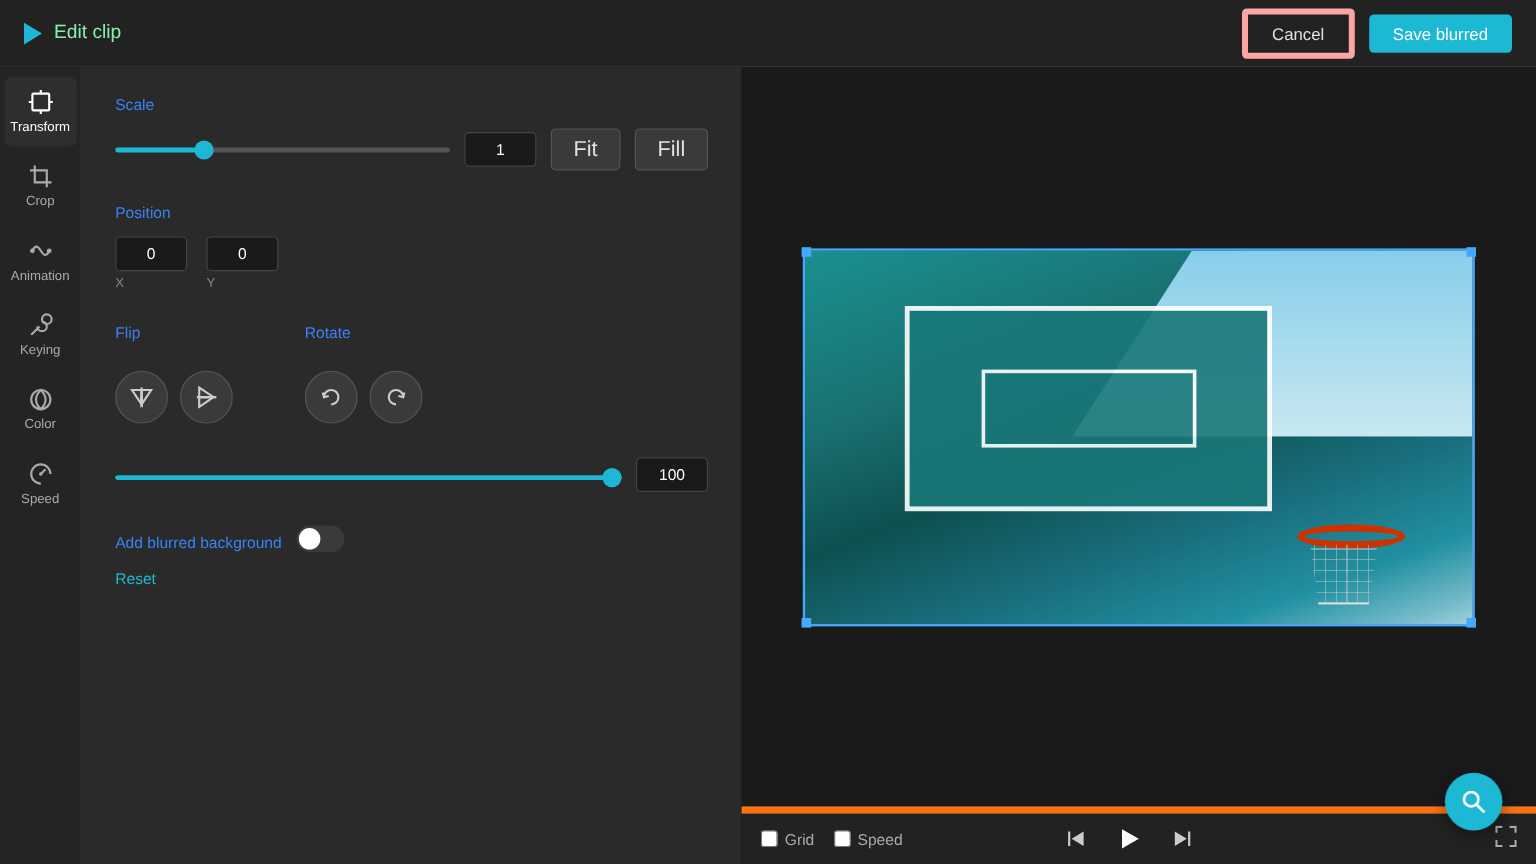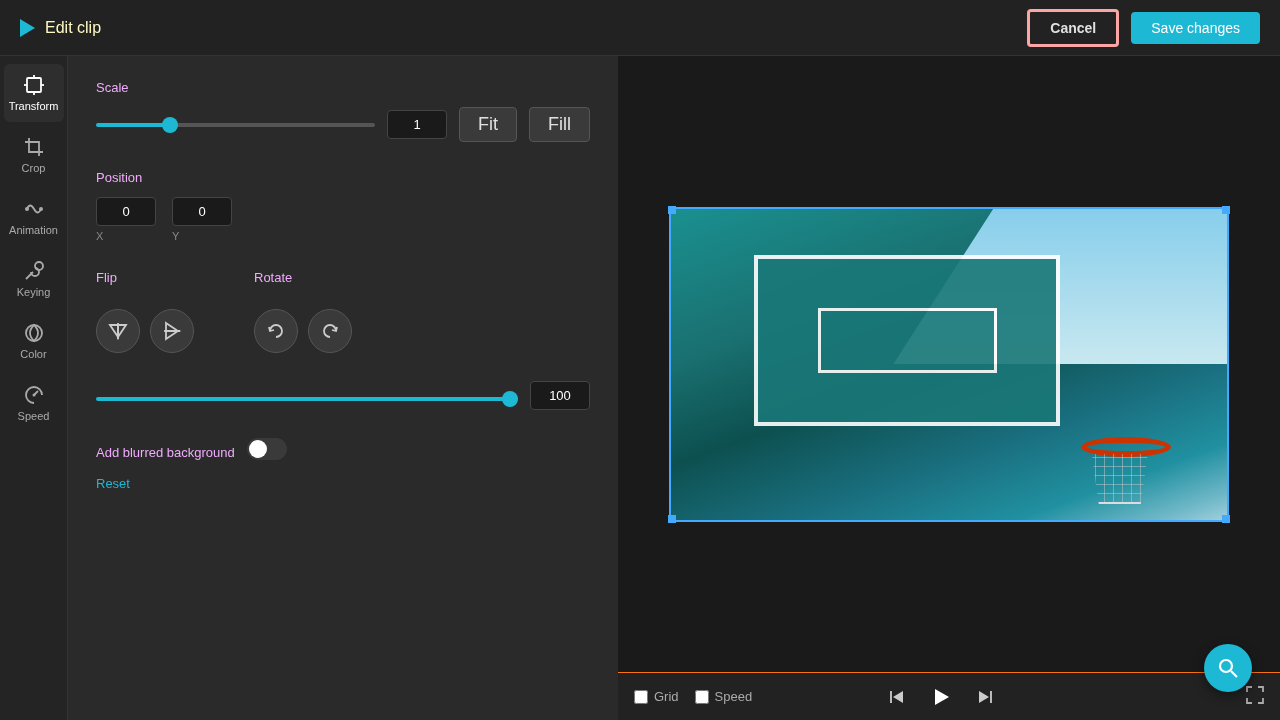--- a/index.html
+++ b/index.html
@@ -33,36 +33,35 @@
     .play-icon {
       width: 0;
       height: 0;
       border-top: 9px solid transparent;
       border-bottom: 9px solid transparent;
       border-left: 15px solid #1db8d4;
     }
     .topbar-title {
       font-size: 16px;
       font-weight: 500;
-      color: #fef9c3;
+      color: #86efac;
     }
     .topbar-right {
       display: flex;
       align-items: center;
       gap: 12px;
     }
     .btn-cancel {
       background: transparent;
-      border: 3px solid #fca5a5;
+      border: 5px solid #fca5a5;
       color: #e0e0e0;
       padding: 8px 20px;
       border-radius: 4px;
       cursor: pointer;
       font-size: 14px;
-      font-weight: bold;
     }
     .btn-save {
       background: #1db8d4;
       border: none;
       color: #ffffff;
       padding: 8px 20px;
       border-radius: 4px;
       cursor: pointer;
       font-size: 14px;
       font-weight: 500;
@@ -126,21 +125,21 @@
       padding: 24px 28px;
       flex-shrink: 0;
       overflow-y: auto;
     }
 
     .control-section {
       margin-bottom: 28px;
     }
     .control-label {
       font-size: 13px;
-      color: #f0abfc;
+      color: #3b82f6;
       margin-bottom: 12px;
       font-weight: 500;
     }
 
     
     .scale-row {
       display: flex;
       align-items: center;
       gap: 12px;
     }
@@ -322,21 +321,21 @@
     .corner-br { bottom: -3px; right: -3px; }
 
     
     .preview-controls {
       height: 48px;
       background: #222;
       display: flex;
       align-items: center;
       padding: 0 16px;
       gap: 16px;
-      border-top: 1px solid #f97316;
+      border-top: 6px solid #f97316;
     }
     .checkbox-label {
       display: flex;
       align-items: center;
       gap: 6px;
       font-size: 13px;
       color: #aaa;
       cursor: pointer;
     }
     .checkbox-label input[type="checkbox"] {
@@ -484,21 +483,21 @@
 </head>
 <body>
 
 <div class="topbar">
   <div class="topbar-left">
     <div class="play-icon"></div>
     <span class="topbar-title">Edit clip</span>
   </div>
   <div class="topbar-right">
     <button class="btn-cancel">Cancel</button>
-    <button class="btn-save">Save changes</button>
+    <button class="btn-save">Save blurred</button>
   </div>
 </div>
 
 <div class="main">
 
   <div class="sidebar">
 
     <div class="sidebar-item active">
       <div class="sidebar-icon">
         <svg width="22" height="22" viewBox="0 0 22 22" class="icon-svg" style="stroke:#fff;">

